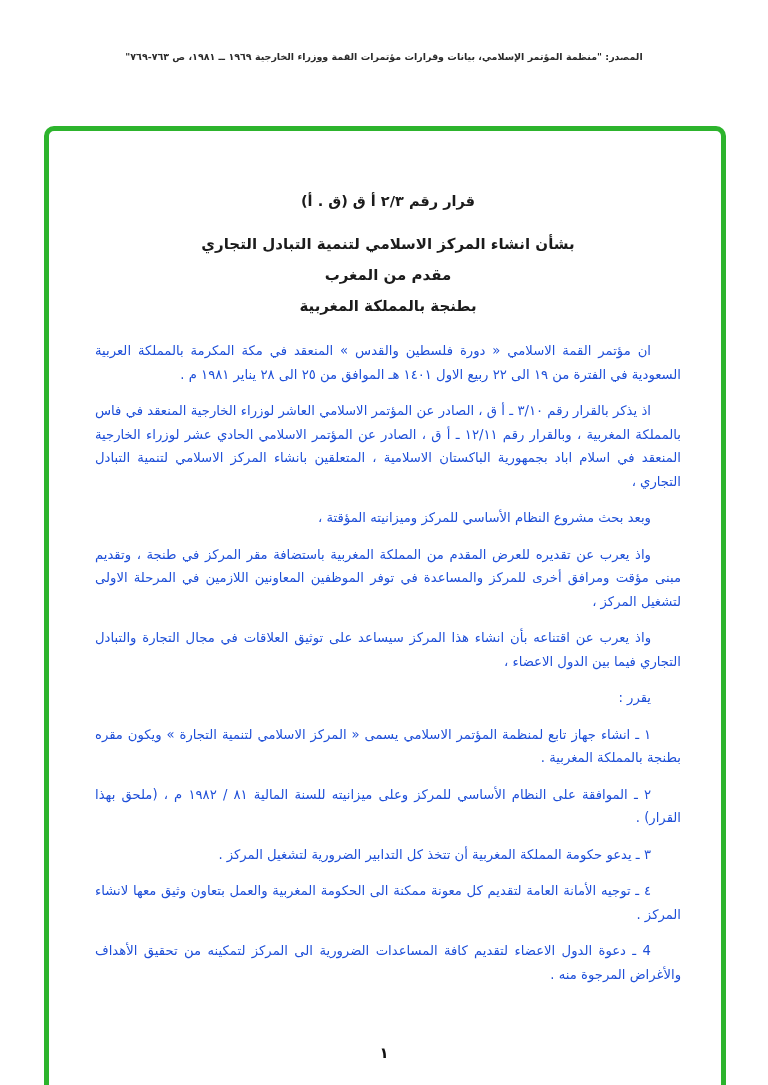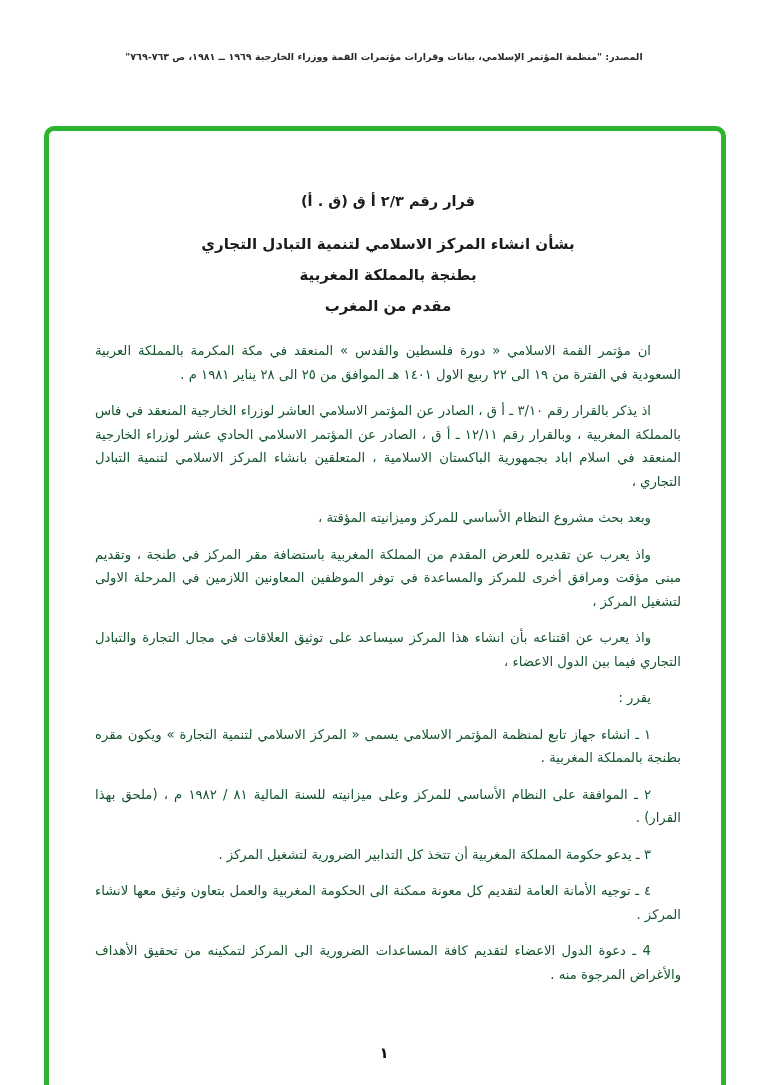--- a/index.html
+++ b/index.html
@@ -56,21 +56,21 @@
   .doc-subtitle {
     font-size: 15px;
     margin-bottom: 13px;
   }
 
   .doc-body {
     margin-top: 24px;
     font-size: 13.2px;
     line-height: 1.78;
     text-align: justify;
-    color: #14532d;
+    color: #1d4ed8;
   }
   .doc-body p {
     margin: 0 0 13px 0;
     text-indent: 30px;
   }
   .doc-body p.decides {
     margin-bottom: 13px;
   }
 
   .page-number {
@@ -89,22 +89,22 @@
 
 <div class="masthead">
   <div class="masthead-line2">المصدر: "منظمة المؤتمر الإسلامي، بيانات وقرارات مؤتمرات القمة ووزراء الخارجية ١٩٦٩ ــ ١٩٨١، ص ٧٦٣-٧٦٩"</div>
 </div>
 
 <div class="doc-frame">
 
   <div class="doc-title-block">
     <div class="doc-title">قرار رقم ٢/٣ أ ق (ق . أ)</div>
     <div class="doc-subtitle">بشأن انشاء المركز الاسلامي لتنمية التبادل التجاري</div>
+    <div class="doc-subtitle">مقدم من المغرب</div>
     <div class="doc-subtitle">بطنجة بالمملكة المغربية</div>
-    <div class="doc-subtitle">مقدم من المغرب</div>
   </div>
 
   <div class="doc-body">
     <p>ان مؤتمر القمة الاسلامي « دورة فلسطين والقدس » المنعقد في مكة المكرمة بالمملكة العربية السعودية في الفترة من ١٩ الى ٢٢ ربيع الاول ١٤٠١ هـ الموافق من ٢٥ الى ٢٨ يناير ١٩٨١ م .</p>
     <p>اذ يذكر بالقرار رقم ٣/١٠ ـ أ ق ، الصادر عن المؤتمر الاسلامي العاشر لوزراء الخارجية المنعقد في فاس بالمملكة المغربية ، وبالقرار رقم ١٢/١١ ـ أ ق ، الصادر عن المؤتمر الاسلامي الحادي عشر لوزراء الخارجية المنعقد في اسلام اباد بجمهورية الباكستان الاسلامية ، المتعلقين بانشاء المركز الاسلامي لتنمية التبادل التجاري ،</p>
     <p>وبعد بحث مشروع النظام الأساسي للمركز وميزانيته المؤقتة ،</p>
     <p>واذ يعرب عن تقديره للعرض المقدم من المملكة المغربية باستضافة مقر المركز في طنجة ، وتقديم مبنى مؤقت ومرافق أخرى للمركز والمساعدة في توفر الموظفين المعاونين اللازمين في المرحلة الاولى لتشغيل المركز ،</p>
     <p>واذ يعرب عن اقتناعه بأن انشاء هذا المركز سيساعد على توثيق العلاقات في مجال التجارة والتبادل التجاري فيما بين الدول الاعضاء ،</p>
     <p class="decides">يقرر :</p>
     <p>١ ـ انشاء جهاز تابع لمنظمة المؤتمر الاسلامي يسمى « المركز الاسلامي لتنمية التجارة » ويكون مقره بطنجة بالمملكة المغربية .</p>

